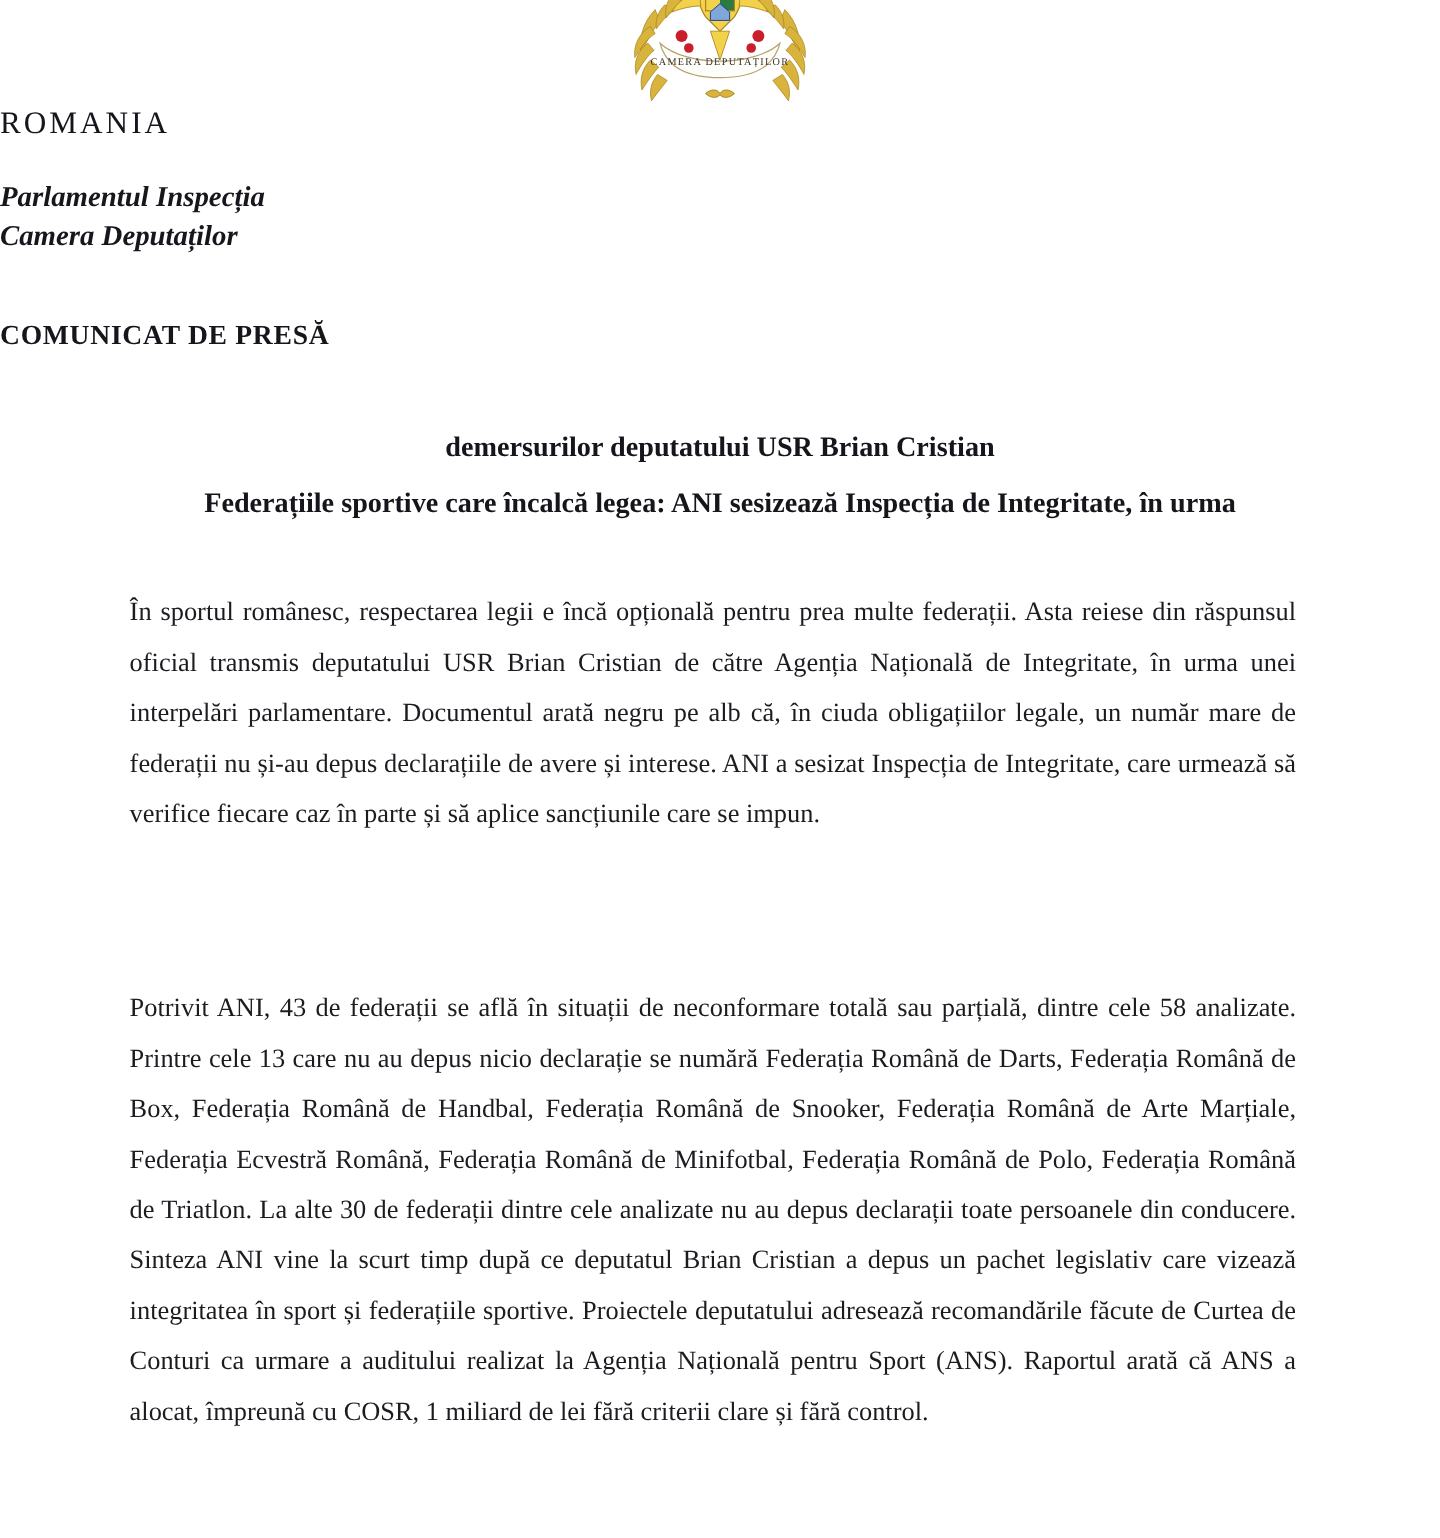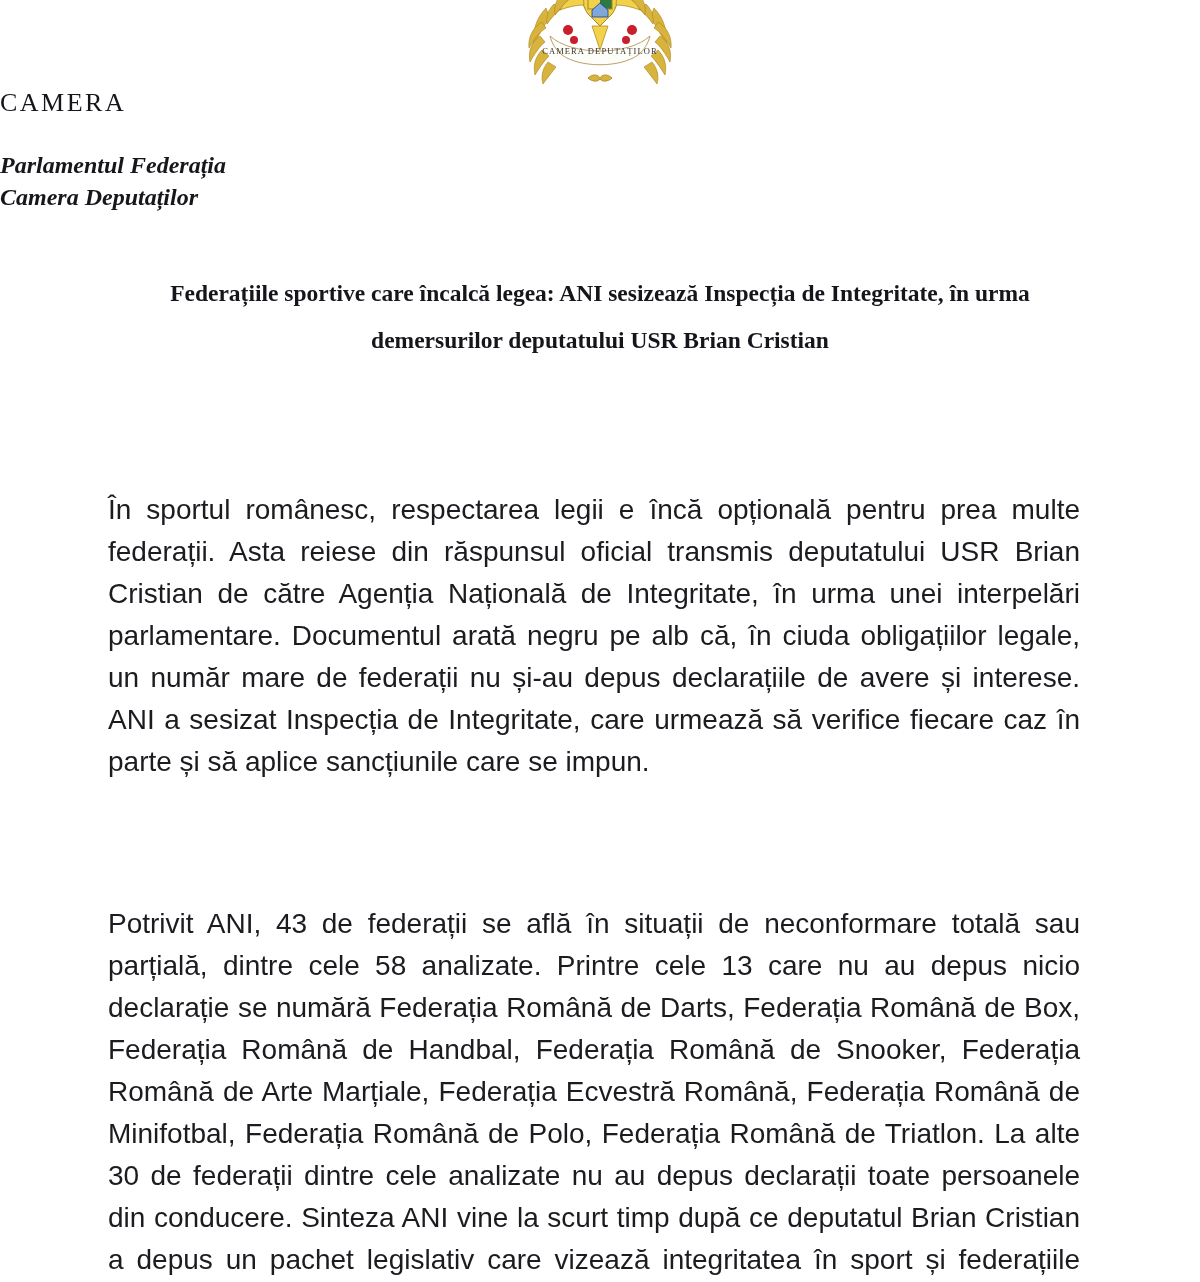--- a/index.html
+++ b/index.html
@@ -89,22 +89,22 @@
     position: absolute;
     left: 108px;
     top: 489px;
     width: 972px;
   }
 
   p.para {
     margin: 0;
     text-align: justify;
     text-justify: inter-word;
-    font-family: Liberation Sans, sans-serif;
-    font-size: 28px;
+    font-family: Liberation Serif, serif;
+    font-size: 22px;
     line-height: 42px;
     color: #1b1b20;
   }
   p.para.second {
     margin-top: 120px;
   }
 </style>
 </head>
 <body>
 
@@ -157,32 +157,33 @@
 
         <path d="M76 52 L84 76 L92 52 Z" fill="#f2d24a" stroke="#a8821f" stroke-width="0.7"></path>
 
         <path d="M34 62 C56 82 112 82 134 62 C132 70 128 76 122 81 C104 94 64 94 46 81 C40 76 36 70 34 62 Z" fill="#fdfdfa" stroke="#b9a06a" stroke-width="1"></path>
         <text x="84" y="80" font-family="Liberation Serif, serif" font-size="8.5" letter-spacing="1.1" fill="#3a3226" text-anchor="middle">CAMERA DEPUTAȚILOR</text>
 
         <path d="M72 104 C76 100 82 100 84 104 C86 100 92 100 96 104 C92 108 86 108 84 105 C82 108 76 108 72 104 Z" fill="#d9b43c" stroke="#a8821f" stroke-width="0.8"></path>
       </svg>
     </div>
 
-    <div class="country-name">CAMERA</div>
+    <div class="country-name">ROMANIA</div>
 
     <div class="institution">
-      <div>Parlamentul Federația</div>
+      <div>Parlamentul Inspecția</div>
       <div>Camera Deputaților</div>
     </div>
 
+    <div class="press-release-label">COMUNICAT DE PRESĂ</div>
   </div>
 
   <div class="headline">
+    <div>demersurilor deputatului USR Brian Cristian</div>
     <div>Federațiile sportive care încalcă legea: ANI sesizează Inspecția de Integritate, în urma</div>
-    <div>demersurilor deputatului USR Brian Cristian</div>
   </div>
 
   <div class="body-block">
     <p class="para">În sportul românesc, respectarea legii e încă opțională pentru prea multe federații. Asta reiese din răspunsul oficial transmis deputatului USR Brian Cristian de către Agenția Națională de Integritate, în urma unei interpelări parlamentare. Documentul arată negru pe alb că, în ciuda obligațiilor legale, un număr mare de federații nu și-au depus declarațiile de avere și interese. ANI a sesizat Inspecția de Integritate, care urmează să verifice fiecare caz în parte și să aplice sancțiunile care se impun.</p>
     <p class="para second">Potrivit ANI, 43 de federații se află în situații de neconformare totală sau parțială, dintre cele 58 analizate. Printre cele 13 care nu au depus nicio declarație se numără Federația Română de Darts, Federația Română de Box, Federația Română de Handbal, Federația Română de Snooker, Federația Română de Arte Marțiale, Federația Ecvestră Română, Federația Română de Minifotbal, Federația Română de Polo, Federația Română de Triatlon. La alte 30 de federații dintre cele analizate nu au depus declarații toate persoanele din conducere. Sinteza ANI vine la scurt timp după ce deputatul Brian Cristian a depus un pachet legislativ care vizează integritatea în sport și federațiile sportive. Proiectele deputatului adresează recomandările făcute de Curtea de Conturi ca urmare a auditului realizat la Agenția Națională pentru Sport (ANS). Raportul arată că ANS a alocat, împreună cu COSR, 1 miliard de lei fără criterii clare și fără control.</p>
   </div>
 
 </div>
 
 </body></html>

